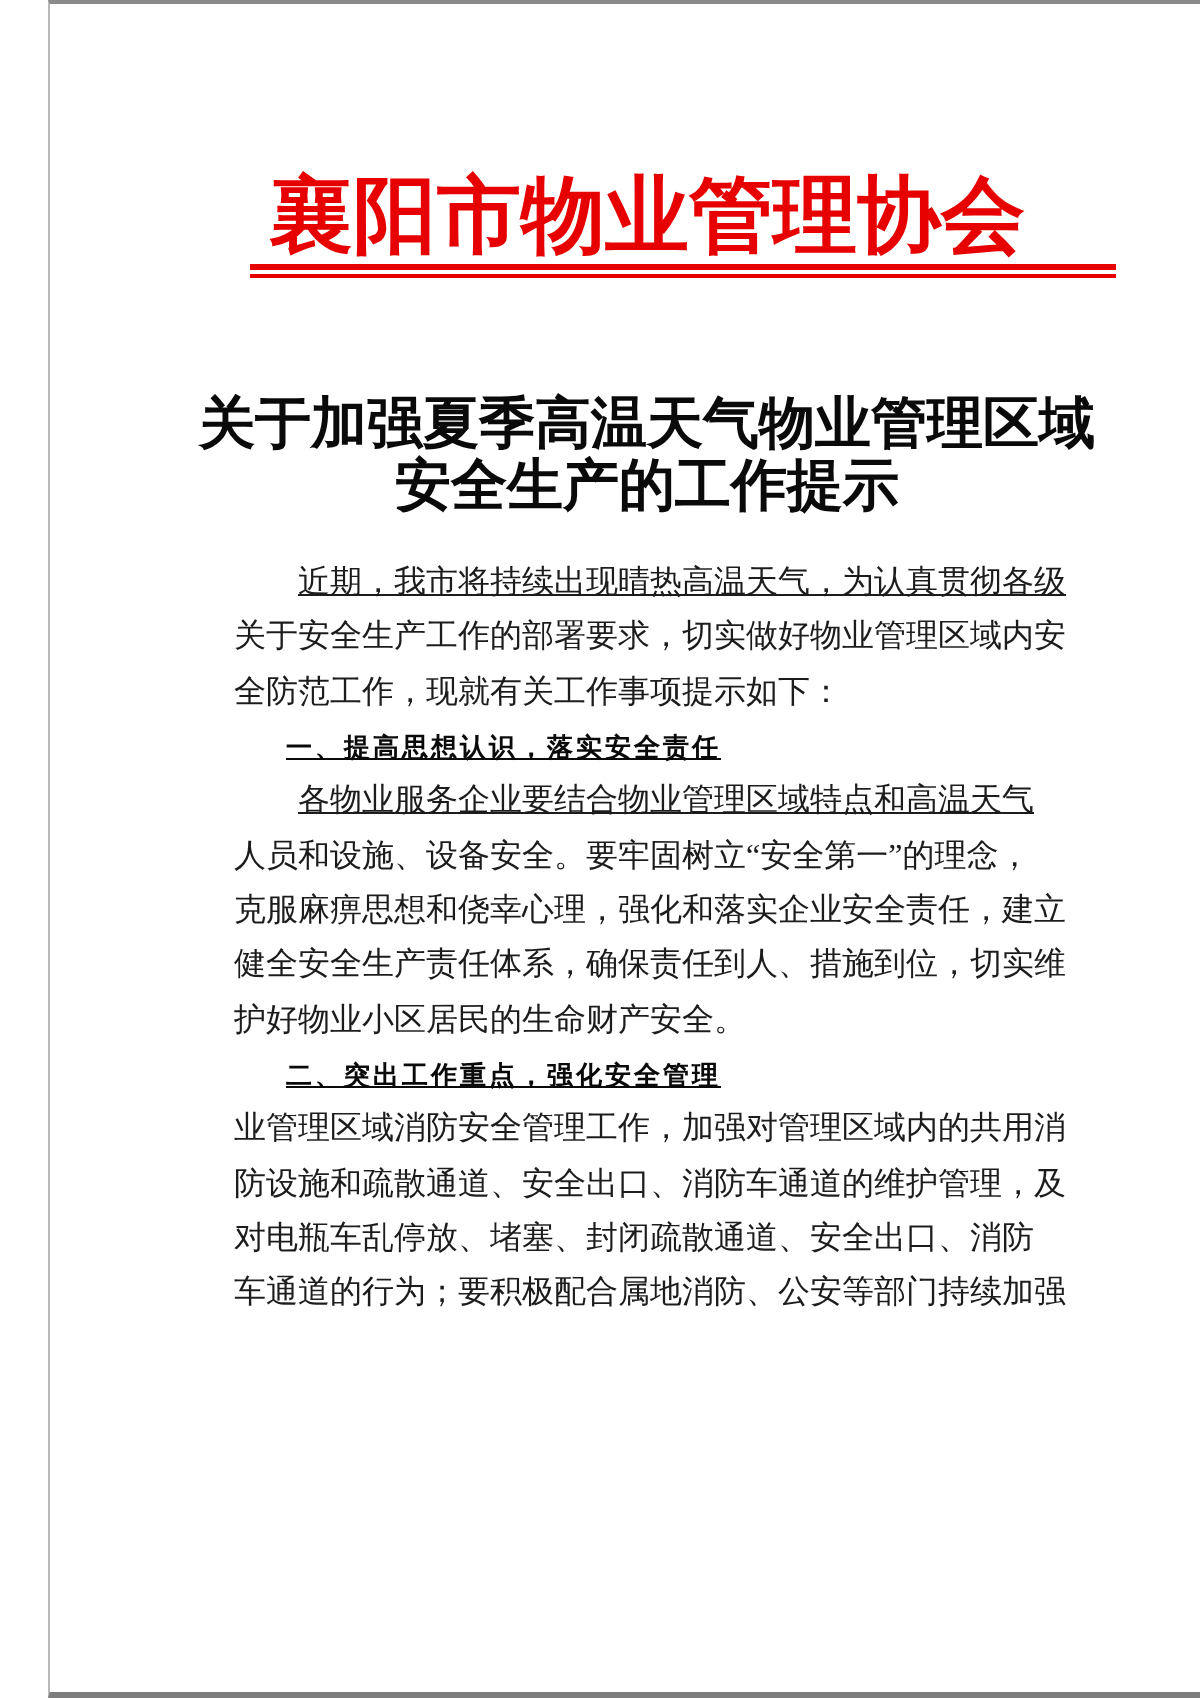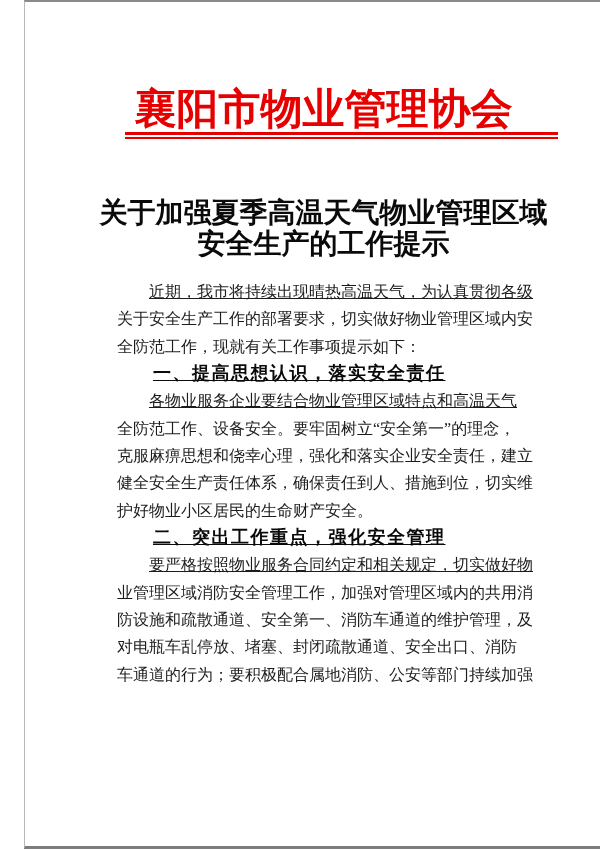--- a/index.html
+++ b/index.html
@@ -77,21 +77,21 @@
     white-space: nowrap;
     overflow: visible;
   }
   .body-line.indent {
     text-indent: 2em;
     text-decoration: underline;
   }
   .body-line.heading {
     font-family: "Liberation Sans", "DejaVu Sans", sans-serif;
     font-weight: bold;
-    font-size: 18px;
+    font-size: 13px;
     letter-spacing: 1.5px;
     color: #0a0a0a;
   }
 </style>
 </head>
 <body>
 
 <div class="page">
 
   <div class="org-header">襄阳市物业管理协会</div>
@@ -105,25 +105,24 @@
     <div>关于加强夏季高温天气物业管理区域</div>
     <div>安全生产的工作提示</div>
   </div>
 
   <div class="doc-body" id="body-container">
       <div class="body-line indent">近期，我市将持续出现晴热高温天气，为认真贯彻各级</div>
       <div class="body-line">关于安全生产工作的部署要求，切实做好物业管理区域内安</div>
       <div class="body-line">全防范工作，现就有关工作事项提示如下：</div>
       <div class="body-line heading indent">一、提高思想认识，落实安全责任</div>
       <div class="body-line indent">各物业服务企业要结合物业管理区域特点和高温天气</div>
-      <div class="body-line">全防范工作、设备安全。要牢固树立“安全第一”的理念，</div>
+      <div class="body-line">人员和设施、设备安全。要牢固树立“安全第一”的理念，</div>
       <div class="body-line">克服麻痹思想和侥幸心理，强化和落实企业安全责任，建立</div>
       <div class="body-line">健全安全生产责任体系，确保责任到人、措施到位，切实维</div>
       <div class="body-line">护好物业小区居民的生命财产安全。</div>
       <div class="body-line heading indent">二、突出工作重点，强化安全管理</div>
-      <div class="body-line indent">要严格按照物业服务合同约定和相关规定，切实做好物</div>
       <div class="body-line">业管理区域消防安全管理工作，加强对管理区域内的共用消</div>
-      <div class="body-line">防设施和疏散通道、安全第一、消防车通道的维护管理，及</div>
+      <div class="body-line">防设施和疏散通道、安全出口、消防车通道的维护管理，及</div>
       <div class="body-line">对电瓶车乱停放、堵塞、封闭疏散通道、安全出口、消防</div>
       <div class="body-line">车通道的行为；要积极配合属地消防、公安等部门持续加强</div>
     </div>
 
 </div>
 
 </body></html>

